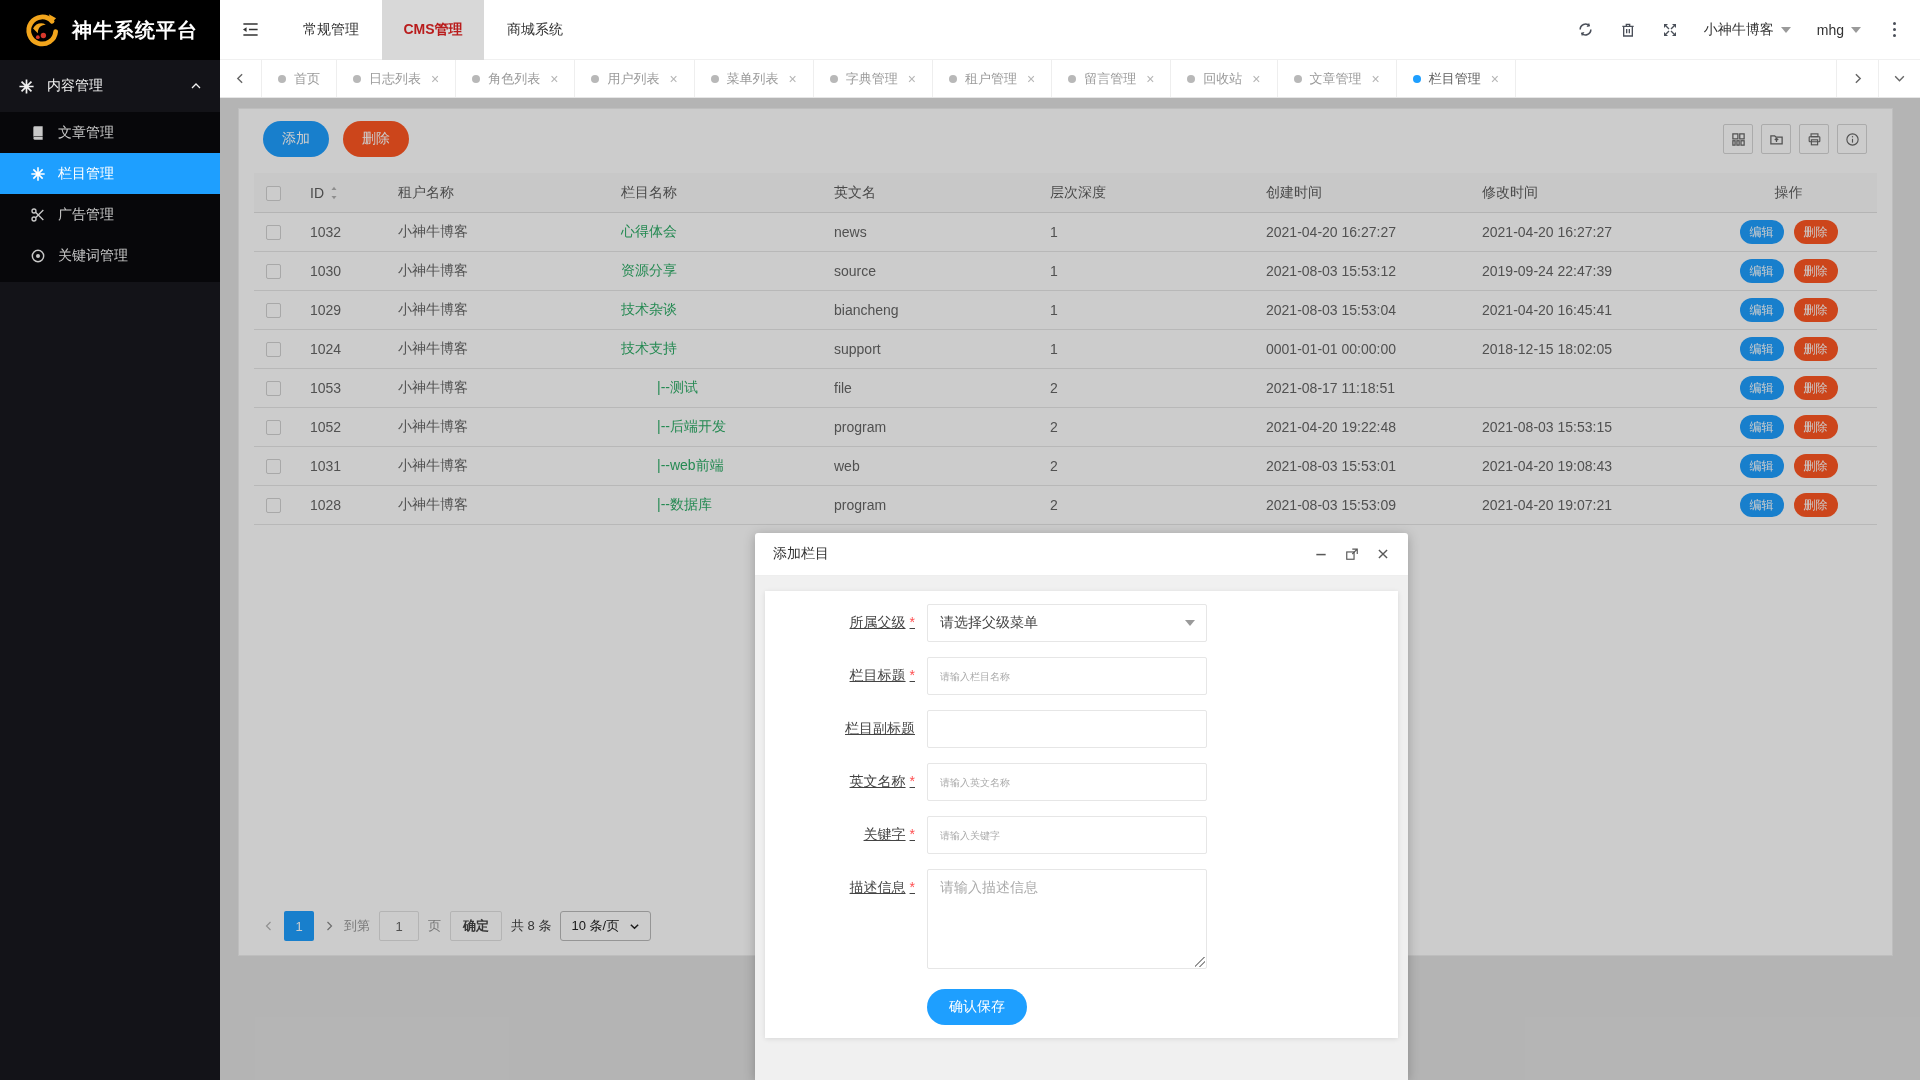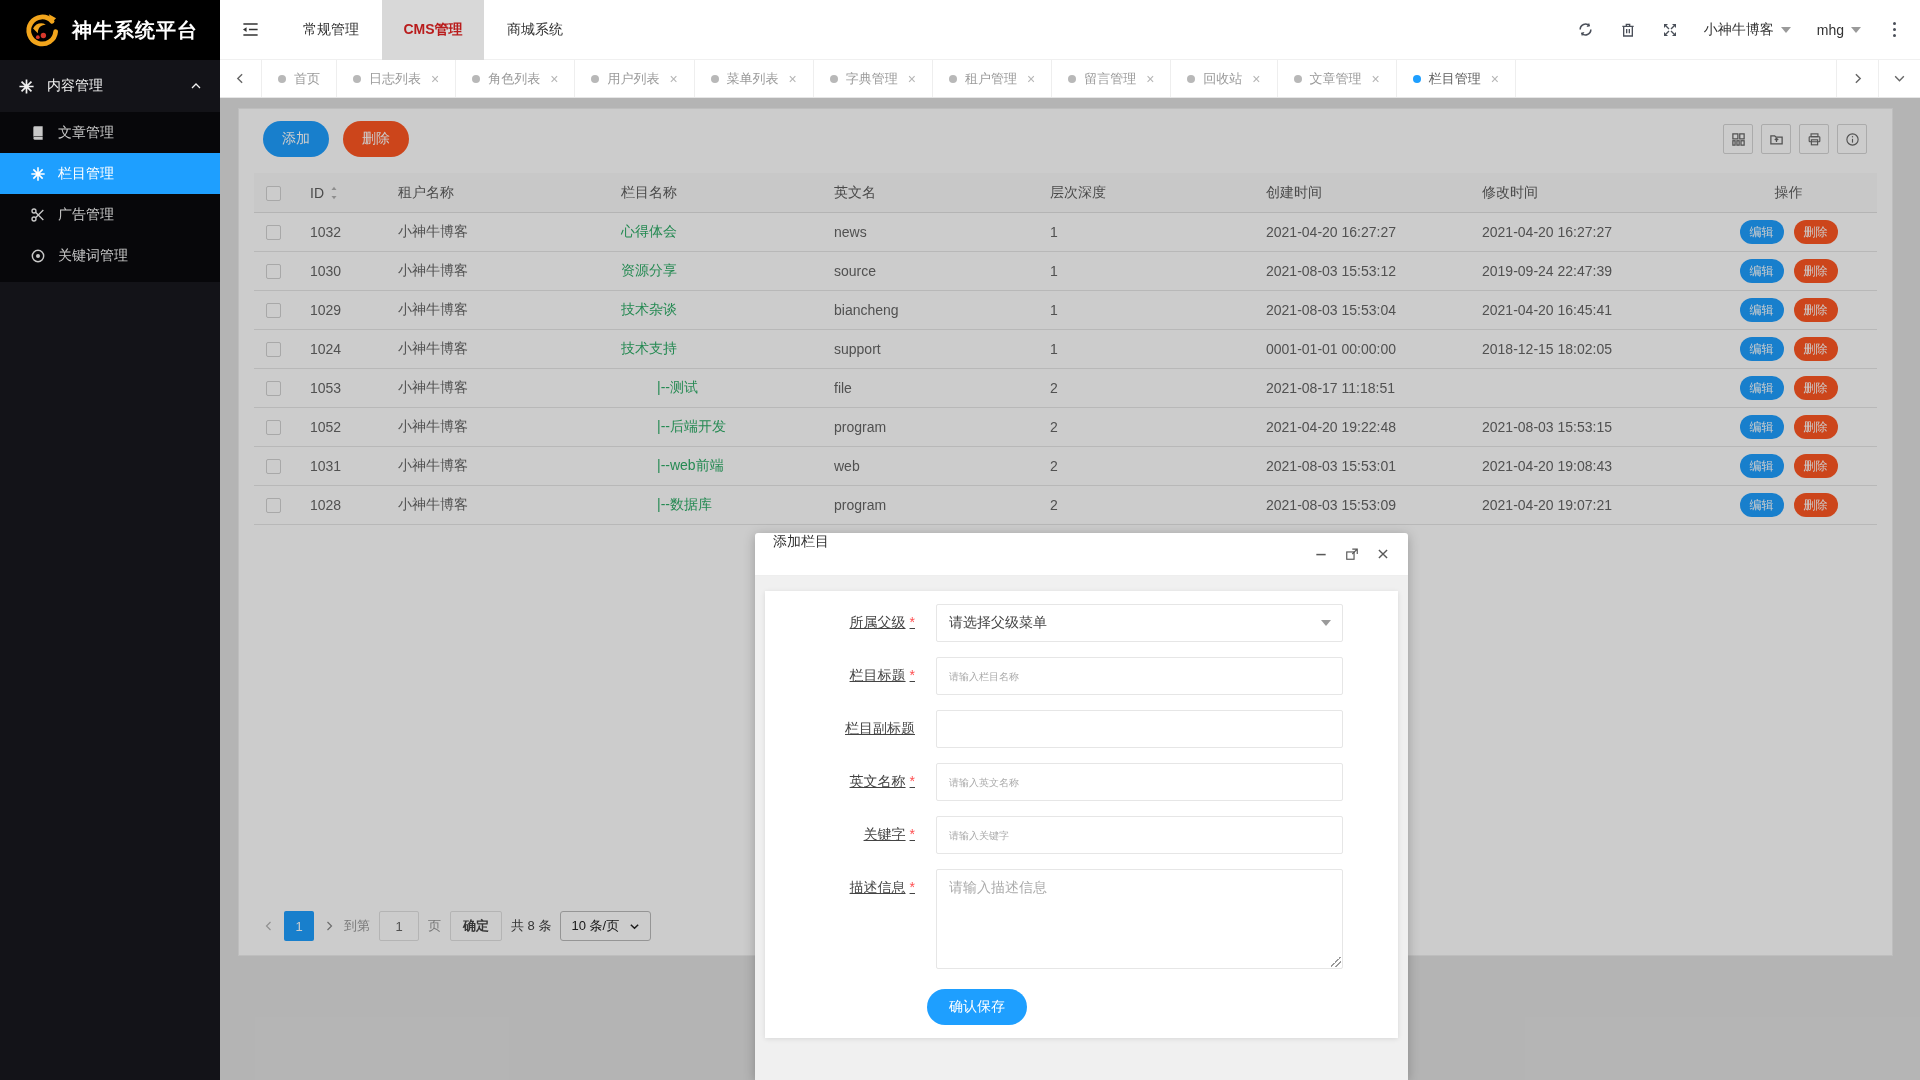--- a/index.html
+++ b/index.html
@@ -71,32 +71,32 @@
   .pagebar { margin-top:auto; display:flex; align-items:center; gap:9px; padding:0 0 14px 24px; color:#666; font-size:13px; }
   .pg-arrow { color:#b5b5b5; cursor:pointer; display:flex; }
   .pg-cur { width:30px; height:30px; background:#1E9FFF; color:#fff; display:flex; align-items:center; justify-content:center; border-radius:2px; cursor:pointer; }
   .pg-input { width:40px; height:30px; border:1px solid #e2e2e2; border-radius:2px; text-align:center; font-size:13px; color:#666; font-family:inherit; }
   .pg-btn { height:30px; padding:0 12px; border:1px solid #e2e2e2; background:#fff; border-radius:2px; color:#444; font-weight:bold; cursor:pointer; font-size:13px; font-family:inherit; }
   .pg-select { height:30px; border:1px solid #bbb; border-radius:3px; background:#fff; display:flex; align-items:center; gap:10px; padding:0 10px; cursor:pointer; color:#222; }
 
   
   .mask { position:absolute; left:220px; top:98px; right:0; bottom:0; background:rgba(0,0,0,0.2); z-index:30; }
   .modal { position:absolute; left:755px; top:533px; width:653px; height:547px; background:#fff; border-radius:3px 3px 0 0; box-shadow:0 2px 12px rgba(0,0,0,0.25); z-index:40; display:flex; flex-direction:column; }
-  .modal-head { height:43px; border-bottom:1px solid #eee; display:flex; padding:0 18px; flex:none; }
+  .modal-head { height:43px; border-bottom:1px solid #eee; display:flex; align-items:center; padding:0 18px; flex:none; }
   .modal-title { color:#333; font-size:14px; }
   .modal-tools { margin-left:auto; display:flex; align-items:center; gap:17px; color:#595959; }
   .modal-tools .m-ic { cursor:pointer; display:flex; }
   .modal-body { flex:1; background:#f0f0f0; padding:15px 10px 0; overflow:hidden; }
   .form-card { background:#fff; box-shadow:0 1px 5px rgba(0,0,0,0.1); height:447px; padding-top:13px; }
   .f-row { display:flex; align-items:center; margin-bottom:15px; }
   .f-row.top { align-items:flex-start; }
   .f-label { width:150px; text-align:right; color:#444; flex:none; padding-top:0;text-decoration:underline; }
   .f-row.top .f-label { padding-top:10px; }
   .f-req { color:#ff4d4f; margin-left:4px; }
-  .f-ctl { margin-left:21px; width:407px; position:relative; }
+  .f-ctl { margin-left:12px; width:280px; position:relative; }
   .f-input { width:100%; height:38px; border:1px solid #e6e6e6; border-radius:2px; padding:0 12px; font-size:10px; color:#333; font-family:inherit; background:#fff; }
   .f-input::placeholder, .f-ta::placeholder { color:#ababab; }
   .f-select { width:100%; height:38px; border:1px solid #e6e6e6; border-radius:2px; padding:0 30px 0 12px; display:flex; align-items:center; color:#444; cursor:pointer; background:#fff; }
   .f-select .caret-down { position:absolute; right:12px; top:16px; }
   .f-ta { width:100%; height:100px; border:1px solid #e6e6e6; border-radius:2px; padding:9px 12px; font-size:14px; color:#333; resize:none; font-family:inherit; background:#fff; }
   .ta-grip { position:absolute; right:2px; bottom:5px; width:10px; height:10px; background:
     linear-gradient(135deg, transparent 45%, #999 45%, #999 52%, transparent 52%, transparent 70%, #999 70%, #999 77%, transparent 77%); pointer-events:none; }
   .submit-row { margin-left:162px; margin-top:17px; }
   .btn-submit { height:36px; padding:0 22px; border-radius:18px; background:#1E9FFF; font-size:14px; }
 </style>

